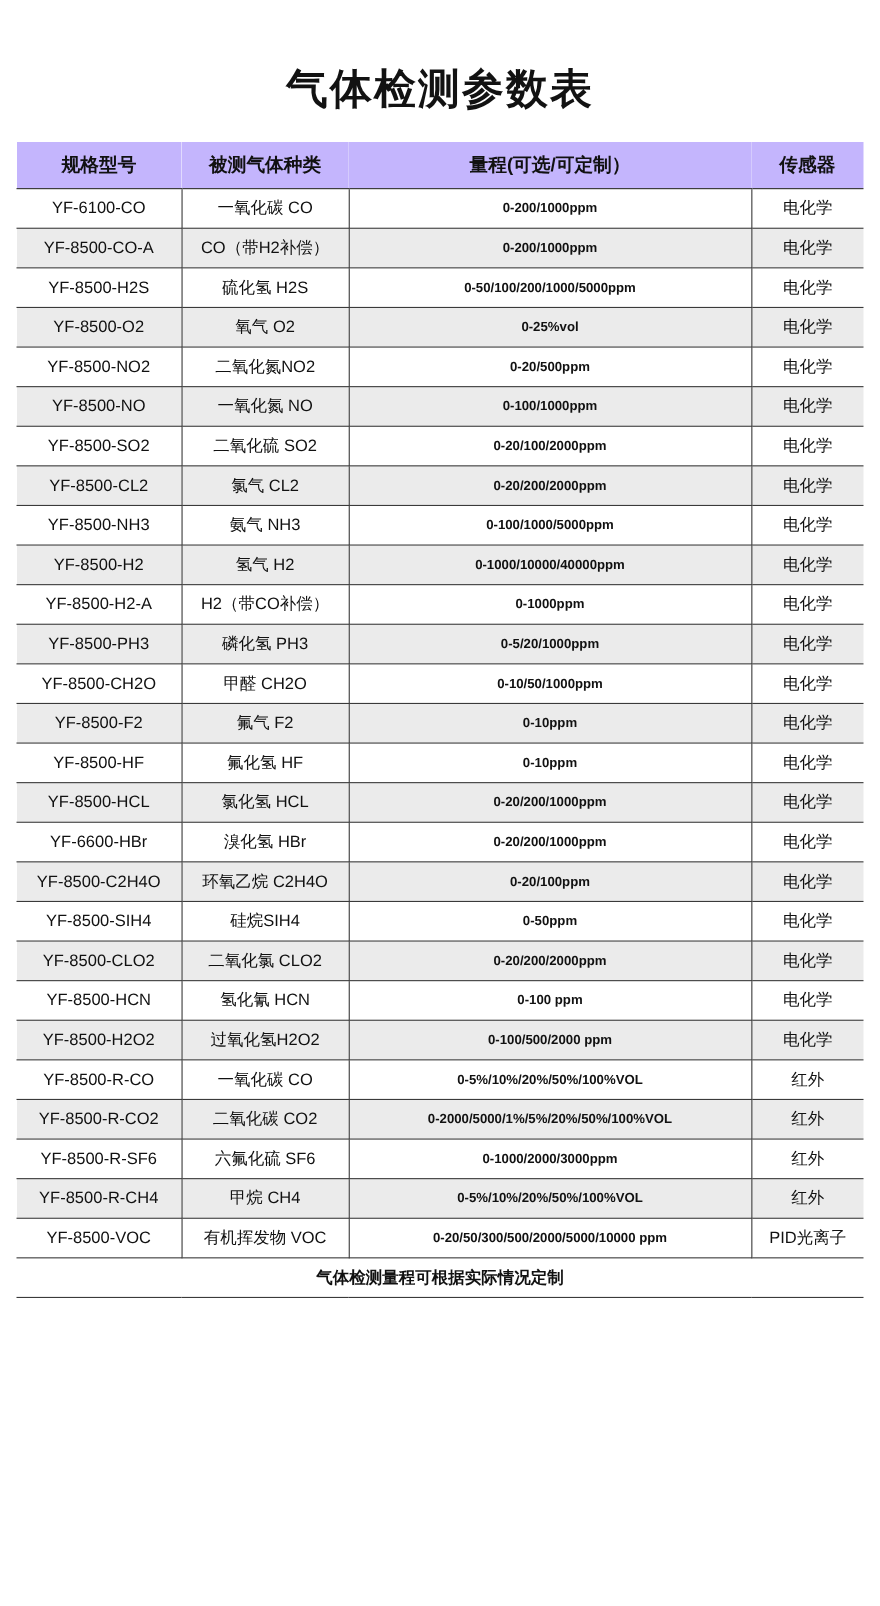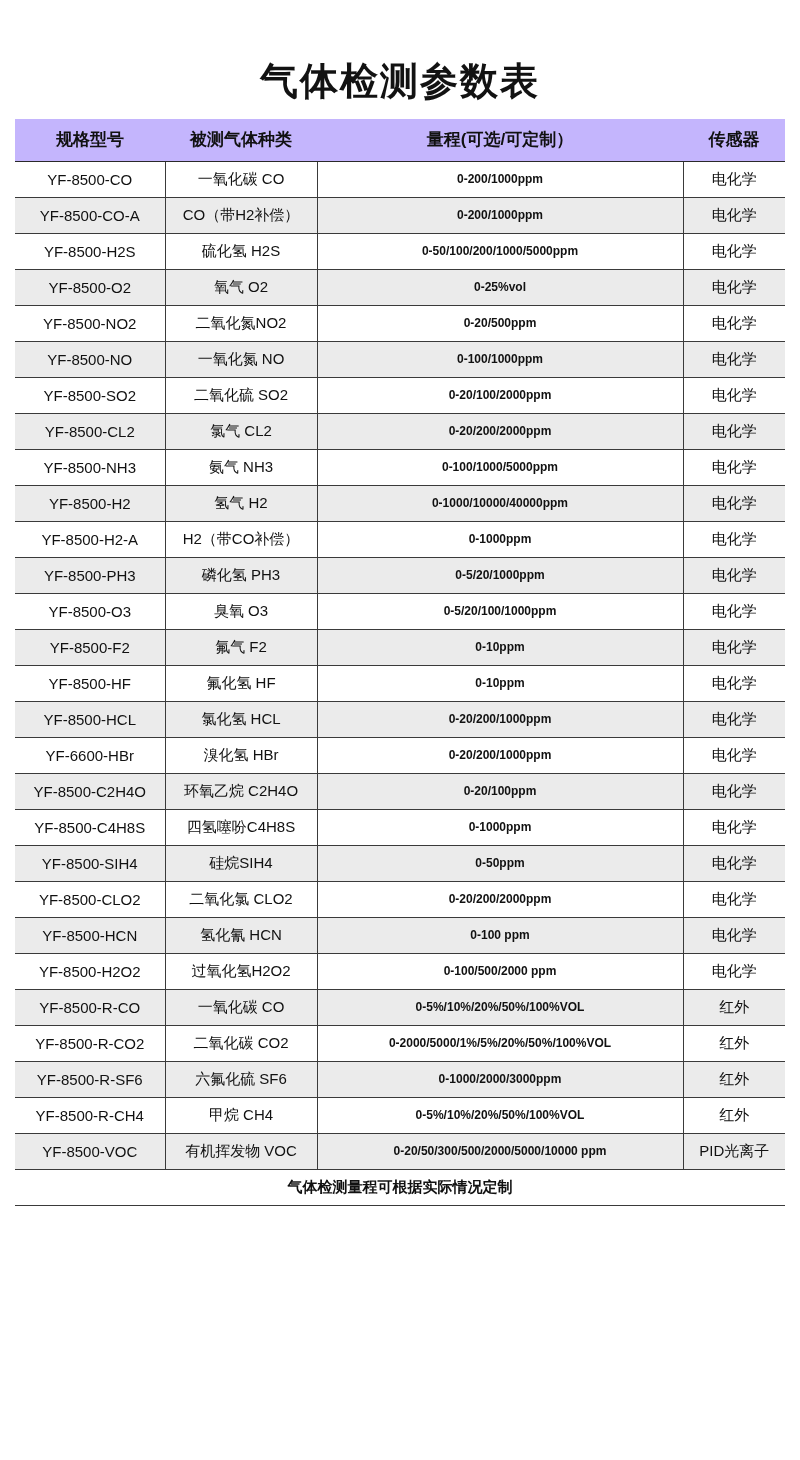--- a/index.html
+++ b/index.html
@@ -17,21 +17,21 @@
   .page {
     width: 800px;
     padding: 0;
   }
   .title {
     text-align: center;
     font-size: 38px;
     font-weight: bold;
     letter-spacing: 2px;
     margin-top: 56px;
-    margin-bottom: 12px;
+    margin-bottom: 22px;
     color: #121212;
   }
   table.param-table {
     width: 770px;
     margin: 0 auto;
     border-collapse: collapse;
     table-layout: fixed;
   }
   table.param-table col.c0 { width: 150px; }
   table.param-table col.c1 { width: 152px; }
@@ -104,21 +104,21 @@
     <thead>
       <tr>
         <th class="col0">规格型号</th>
         <th class="col1">被测气体种类</th>
         <th class="col2">量程(可选/可定制）</th>
         <th class="col3">传感器</th>
       </tr>
     </thead>
     <tbody id="table-body">
         <tr>
-          <td class="col0">YF-8500-CO</td>
+          <td class="col0">YF-6100-CO</td>
           <td class="col1">一氧化碳 CO</td>
           <td class="col2">0-200/1000ppm</td>
           <td class="col3">电化学</td>
         </tr>
         <tr>
           <td class="col0">YF-8500-CO-A</td>
           <td class="col1">CO（带H2补偿）</td>
           <td class="col2">0-200/1000ppm</td>
           <td class="col3">电化学</td>
         </tr>
@@ -176,23 +176,23 @@
           <td class="col2">0-1000ppm</td>
           <td class="col3">电化学</td>
         </tr>
         <tr>
           <td class="col0">YF-8500-PH3</td>
           <td class="col1">磷化氢 PH3</td>
           <td class="col2">0-5/20/1000ppm</td>
           <td class="col3">电化学</td>
         </tr>
         <tr>
-          <td class="col0">YF-8500-O3</td>
-          <td class="col1">臭氧 O3</td>
-          <td class="col2">0-5/20/100/1000ppm</td>
+          <td class="col0">YF-8500-CH2O</td>
+          <td class="col1">甲醛 CH2O</td>
+          <td class="col2">0-10/50/1000ppm</td>
           <td class="col3">电化学</td>
         </tr>
         <tr>
           <td class="col0">YF-8500-F2</td>
           <td class="col1">氟气 F2</td>
           <td class="col2">0-10ppm</td>
           <td class="col3">电化学</td>
         </tr>
         <tr>
           <td class="col0">YF-8500-HF</td>
@@ -209,26 +209,20 @@
         <tr>
           <td class="col0">YF-6600-HBr</td>
           <td class="col1">溴化氢 HBr</td>
           <td class="col2">0-20/200/1000ppm</td>
           <td class="col3">电化学</td>
         </tr>
         <tr>
           <td class="col0">YF-8500-C2H4O</td>
           <td class="col1">环氧乙烷 C2H4O</td>
           <td class="col2">0-20/100ppm</td>
-          <td class="col3">电化学</td>
-        </tr>
-        <tr>
-          <td class="col0">YF-8500-C4H8S</td>
-          <td class="col1">四氢噻吩C4H8S</td>
-          <td class="col2">0-1000ppm</td>
           <td class="col3">电化学</td>
         </tr>
         <tr>
           <td class="col0">YF-8500-SIH4</td>
           <td class="col1">硅烷SIH4</td>
           <td class="col2">0-50ppm</td>
           <td class="col3">电化学</td>
         </tr>
         <tr>
           <td class="col0">YF-8500-CLO2</td>

